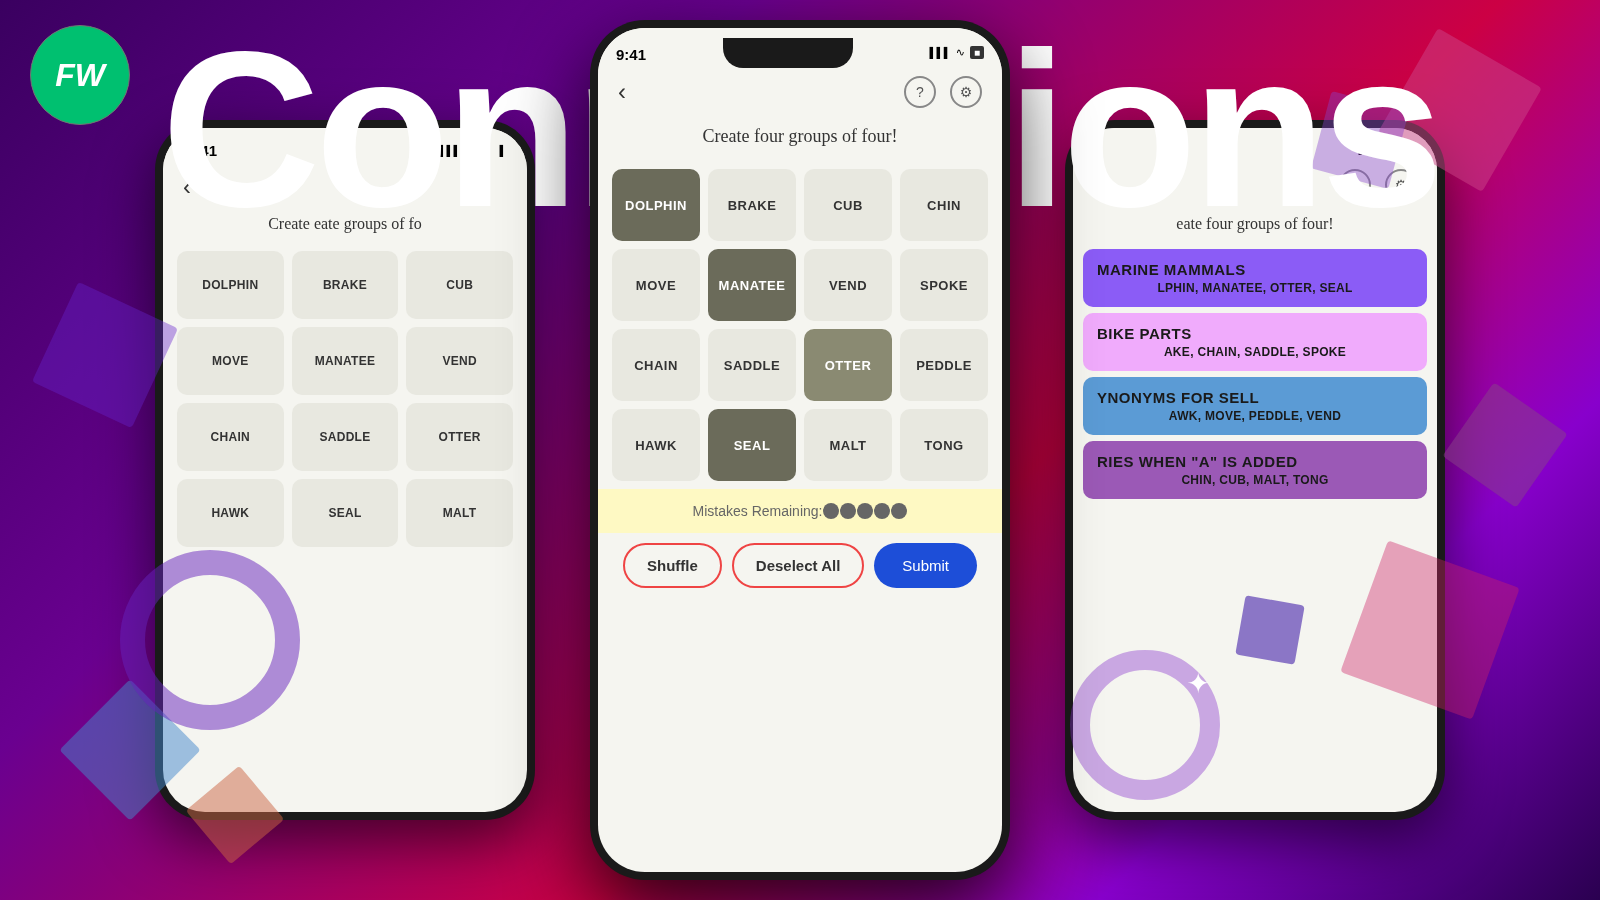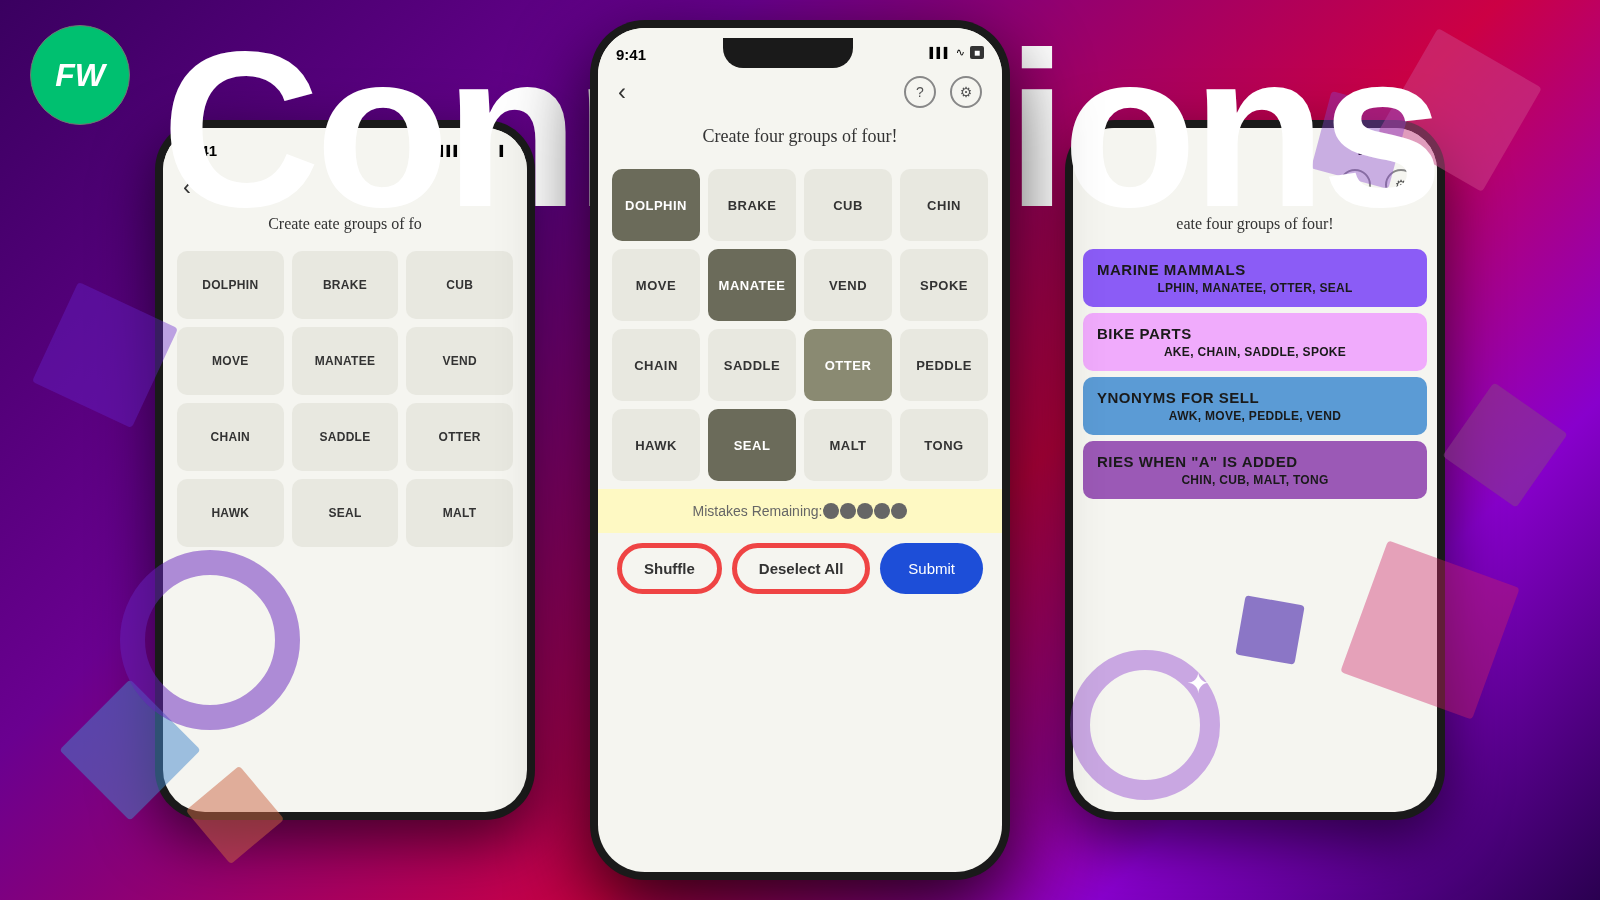--- a/index.html
+++ b/index.html
@@ -242,21 +242,21 @@
     
     .action-buttons {
       display: flex;
       gap: 10px;
       justify-content: center;
       padding: 10px 14px 20px;
       background: #f5f5f0;
     }
 
     .btn-outline {
-      border: 5px solid #ef4444;
+      border: 2px solid #ef4444;
       background: transparent;
       border-radius: 999px;
       padding: 12px 22px;
       font-size: 15px;
       font-weight: 600;
       cursor: pointer;
       color: #333;
     }
 
     .btn-filled {

